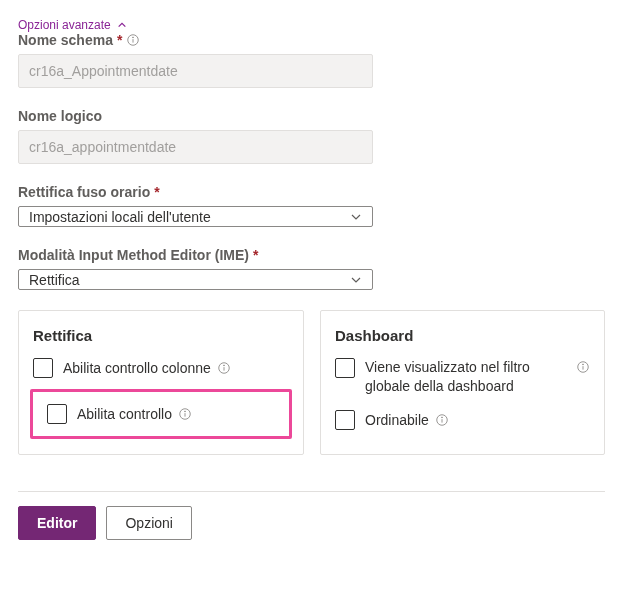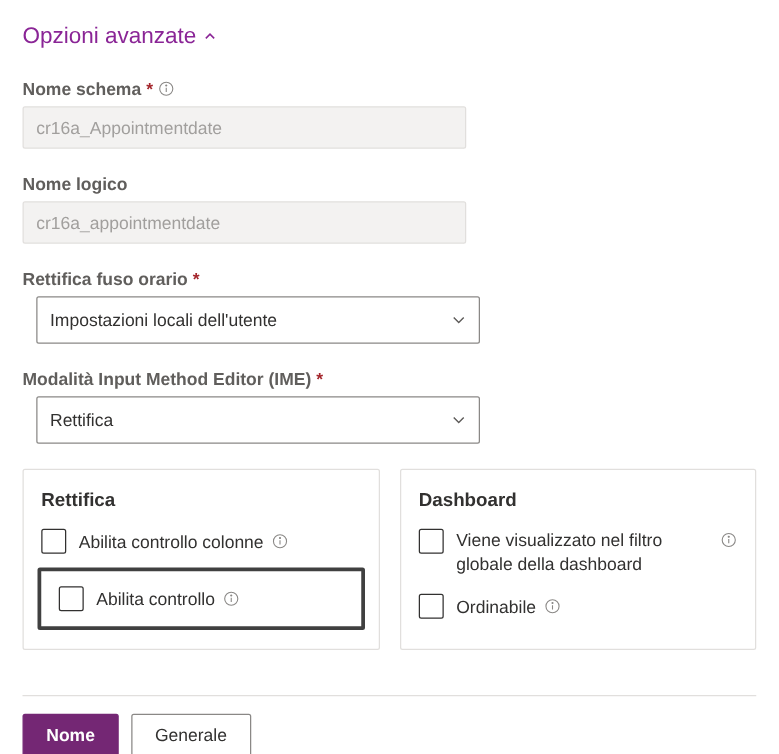--- a/index.html
+++ b/index.html
@@ -6,26 +6,25 @@
     body {
       font-family: "Segoe UI", -apple-system, sans-serif;
       font-size: 14px;
       color: #323130;
       padding: 18px;
       width: 623px;
       background: #fff;
     }
     .collapse-header {
       color: #8a2596;
-      font-size: 18px;
+      font-size: 12px;
       cursor: pointer;
       display: flex;
       align-items: center;
       gap: 6px;
-      margin-bottom: 24px;
     }
     .chevron-up {
       display: inline-block;
       width: 10px;
       height: 10px;
     }
     .chevron-up svg { display: block; }
     .field-group { margin-bottom: 20px; }
     .field-label {
       font-size: 14px;
@@ -49,30 +48,29 @@
       height: 34px;
       border: 1px solid #e1dfdd;
       background: #f3f2f1;
       padding: 0 10px;
       font-size: 14px;
       color: #a19f9d;
       border-radius: 2px;
     }
     .select-wrap {
       width: 355px;
-      height: 38px;
+      height: 21px;
       border: 1px solid #8a8886;
       background: #fff;
       display: flex;
       align-items: center;
       justify-content: space-between;
       padding: 0 10px;
       border-radius: 2px;
       cursor: pointer;
-      margin-left: 11px;
     }
     .select-value { color: #323130; }
     .chevron-down { display: inline-flex; width: 12px; height: 12px; color: #605e5c; }
     .chevron-down svg { display: block; }
     .panels {
       display: flex;
       gap: 16px;
       margin-top: 18px;
       margin-bottom: 36px;
     }
@@ -104,21 +102,21 @@
       height: 20px;
       border: 1px solid #323130;
       background: #fff;
       flex-shrink: 0;
       border-radius: 2px;
       cursor: pointer;
     }
     .check-label { display: flex; align-items: center; gap: 6px; }
     .check-text-wrap { line-height: 1.35; }
     .highlight-box {
-      border: 3px solid #404040;
+      border: 3px solid #ec4899;
       padding: 12px 14px;
       margin: -3px -3px -3px -3px;
       border-radius: 2px;
       text-align: center;
     }
     .footer-sep {
       border: none;
       border-top: 1px solid #e1dfdd;
       margin-bottom: 14px;
     }
@@ -272,15 +270,15 @@
             </svg>
         </span>
       </div>
     </div>
   </div>
 </div>
 
 <hr class="footer-sep">
 
 <div class="footer-buttons">
-  <button class="btn btn-primary">Nome</button>
-  <button class="btn btn-secondary">Generale</button>
+  <button class="btn btn-primary">Editor</button>
+  <button class="btn btn-secondary">Opzioni</button>
 </div>
 
 </body></html>

